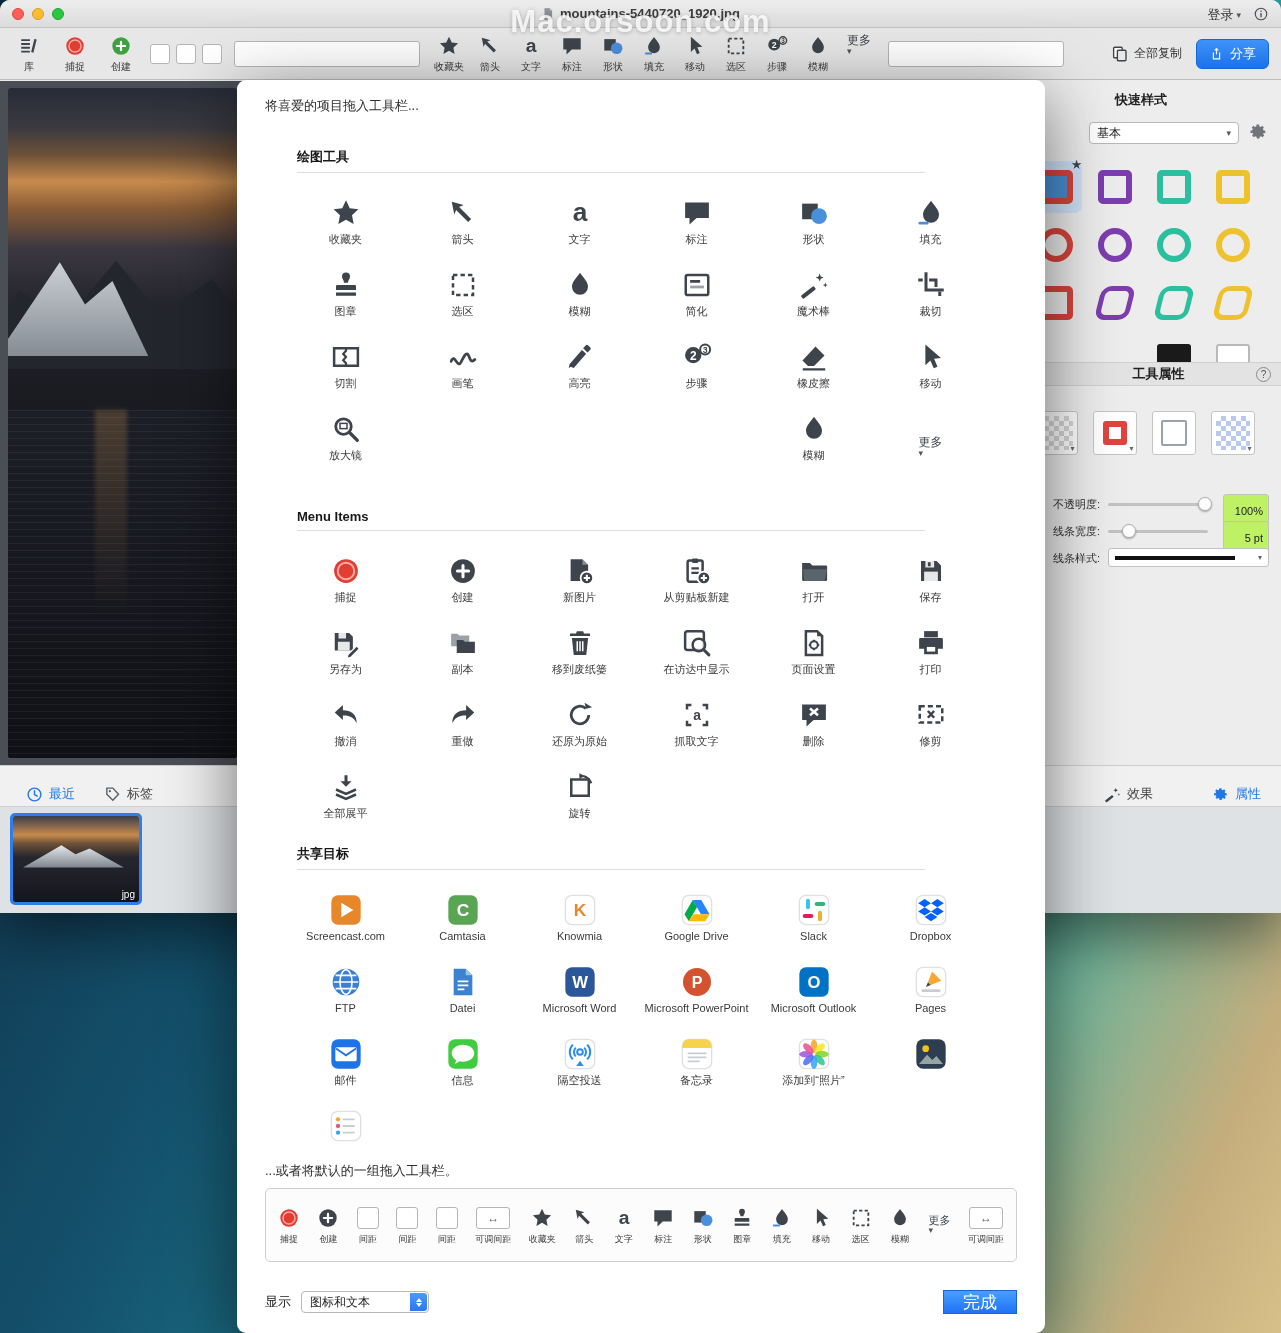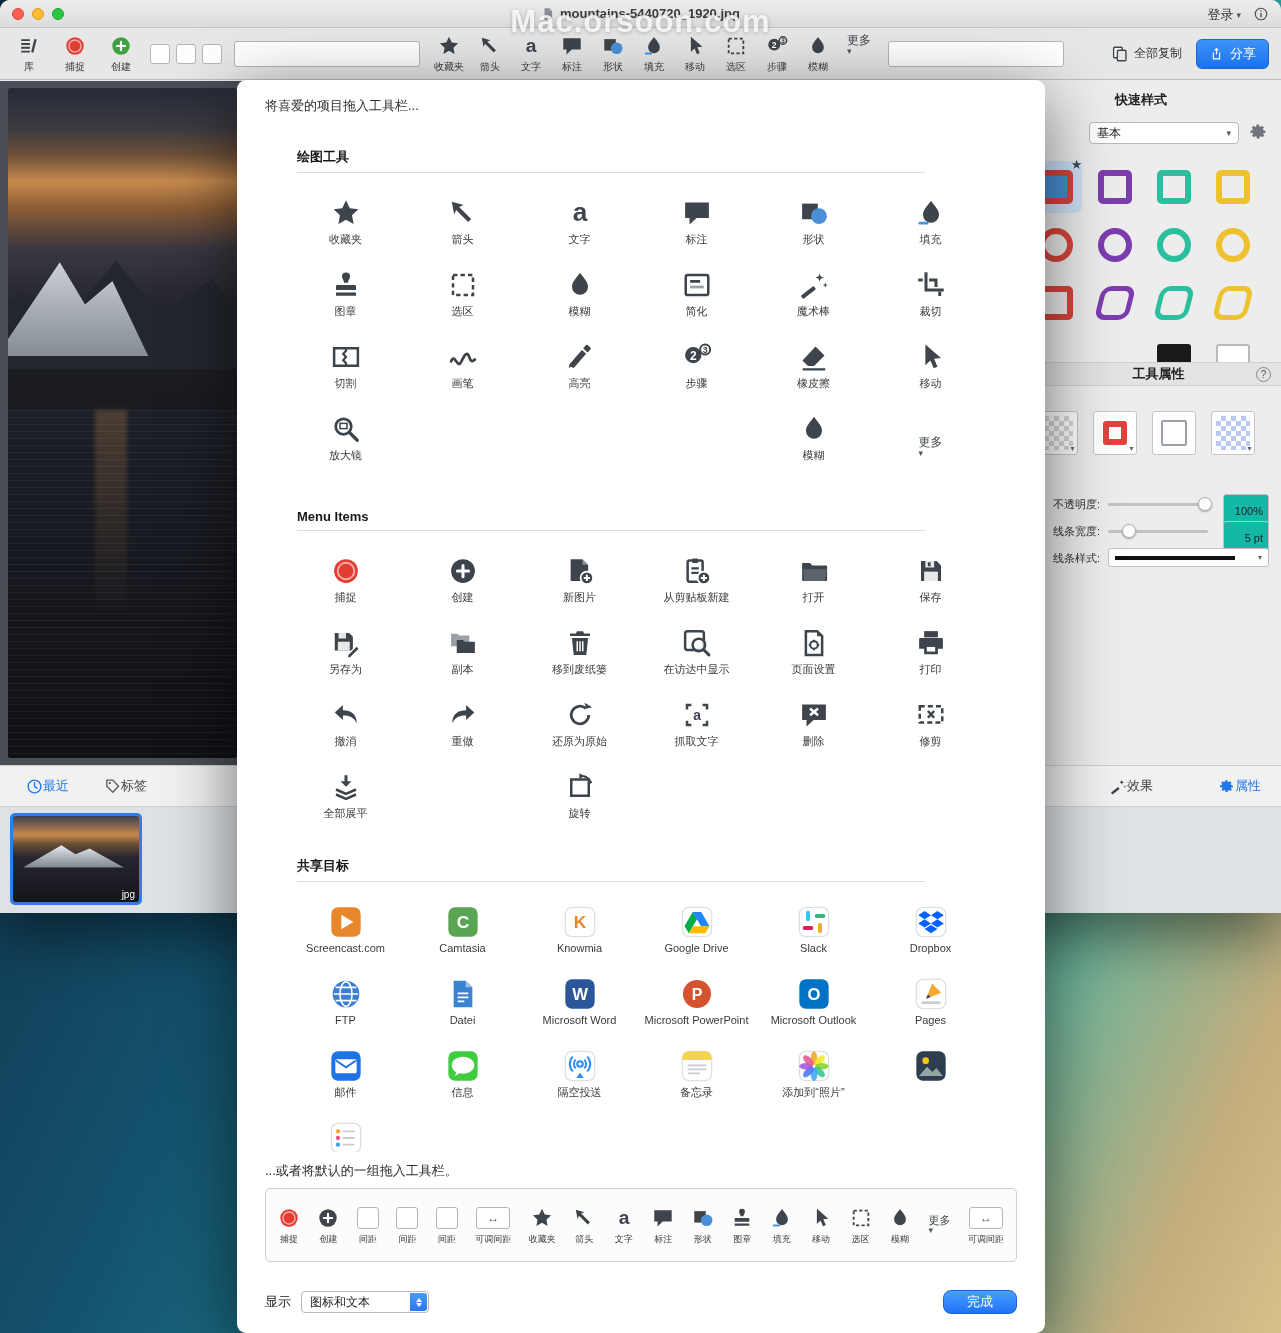--- a/index.html
+++ b/index.html
@@ -61,21 +61,21 @@
   clip-path:polygon(0 100%,30% 0,42% 45%,55% 20%,72% 100%)}
 .water{position:absolute;bottom:0;left:0;right:0;height:52%;
   background:repeating-linear-gradient(180deg,rgba(255,255,255,.05) 0 1px,transparent 1px 7px),
              linear-gradient(180deg,#1d1f27,#101116)}
 .water::after{content:"";position:absolute;left:38%;top:0;width:14%;height:60%;
   background:linear-gradient(180deg,rgba(214,154,85,.25),transparent);filter:blur(2px)}
 
 
 .statusbar{position:absolute;left:0;top:765px;width:100%;height:42px;background:#f1f1f1;
   border-top:1px solid #cfcfcf;border-bottom:1px solid #cfcfcf}
-.sb-item{position:absolute;top:0;height:100%;display:flex;align-items:center;font-size:13px;color:#444}
+.sb-item{position:absolute;top:8px;height:100%;display:flex;align-items:center;gap:6px;font-size:13px;color:#444}
 .sb-item svg{width:17px;height:17px}
 .sb-item.blue{color:#1f78eb}
 .sb-item .gear-blue{color:#1f78eb}
 .sb-item .wand-gray{color:#4a4f54}
 
 
 .thumbstrip{position:absolute;left:0;top:807px;width:100%;height:106px;background:#dfe2e5}
 .thumb{position:absolute;left:10px;top:6px;width:132px;height:92px;border:3px solid #2e7de9;border-radius:5px;overflow:hidden}
 .thumb-img{position:absolute;inset:0;
   background:linear-gradient(180deg,#3a3e4c 0%,#c78a4d 22%,#6e5138 32%,#26262e 48%,#15161c 100%)}
@@ -121,39 +121,39 @@
   background-size:10px 10px;background-position:0 0,5px 5px}
 .checker.blue{background-image:linear-gradient(45deg,#b9c9f0 25%,transparent 25%,transparent 75%,#b9c9f0 75%),
                    linear-gradient(45deg,#b9c9f0 25%,#fff 25%,#fff 75%,#b9c9f0 75%)}
 .sq-red{width:24px;height:24px;border:6px solid #e0443e;border-radius:3px}
 .sq-gray{width:26px;height:26px;border:2px solid #9aa1a8;border-radius:2px;background:#fff}
 .tp-row{position:absolute;left:0;width:246px;height:20px}
 .tp-rowlab{position:absolute;left:0;width:64px;text-align:right;font-size:11px;color:#333;top:3px}
 .slider{position:absolute;left:72px;top:9px;width:100px;height:3px;background:#c2c2c2;border-radius:2px}
 .slider .knob{position:absolute;top:-6px;width:14px;height:14px;border-radius:50%;background:#fdfdfd;
   border:1px solid #b0b0b0;box-shadow:0 1px 2px rgba(0,0,0,.3)}
-.valbox{position:absolute;left:187px;top:0;width:46px;height:36px;background:#14b8a6;border:1px solid #c2c2c2;
+.valbox{position:absolute;left:187px;top:0;width:46px;height:36px;background:#bef264;border:1px solid #c2c2c2;
   border-radius:3px;font-size:11px;color:#222;text-align:right;padding:10px 5px 0 0}
 .stylebox{position:absolute;left:72px;top:0;width:161px;height:19px;background:#fff;border:1px solid #c2c2c2;
   border-radius:3px;display:flex;align-items:center;padding:0 6px}
 .lineSample{width:120px;height:4px;background:#111}
 .stylebox .mini-caret{margin-left:auto;font-size:8px;color:#666}
 
 
 .watermark{position:absolute;top:4px;left:50%;transform:translateX(-50%);z-index:60;
   font-size:31px;font-weight:bold;letter-spacing:1px;color:rgba(255,255,255,.82);
   text-shadow:0 1px 4px rgba(0,0,0,.25);white-space:nowrap}
 
 
 .sheet{position:absolute;left:237px;top:80px;width:808px;height:1253px;background:#fff;z-index:40;
   border-radius:9px;box-shadow:0 18px 70px rgba(0,0,0,.55)}
 .sheet-header{position:absolute;left:28px;top:17px;font-size:13px;color:#2e2e2e}
 .sheet-scroll{position:absolute;left:0;right:0;top:42px;height:1030px;overflow:hidden;padding:0 28px}
 .sec-title{margin:26px 0 0 32px;font-size:13px;font-weight:bold;color:#181818}
-.sec-title.tight{margin-top:16px}
+.sec-title.tight{margin-top:4px}
 .rule{height:1px;background:#dedede;margin:6px 0 0 32px;width:628px}
 .grid{display:grid;grid-template-columns:repeat(6,117px);margin:22px 0 0 22px}
 .pcell{height:72px;display:flex;flex-direction:column;align-items:center}
 .pcell .ic{height:36px;display:flex;align-items:center;justify-content:center}
 .pcell .ic svg{width:30px;height:30px}
 .grid-share .ic svg{width:32px;height:32px}
 .pcell .lbl{font-size:11px;color:#3a3a3a;text-align:center;line-height:1.25;max-width:110px;margin-top:2px}
 .pcell[data-icon="more"]{justify-content:center}
 .grid-draw div:nth-of-type(20){grid-column:5}
 .grid-draw div:nth-of-type(21){grid-column:6}
@@ -173,21 +173,21 @@
 .sheet-footer{position:absolute;left:28px;right:28px;top:1208px;height:28px;display:flex;align-items:center}
 .show-lab{font-size:13px;color:#222}
 .select{margin-left:10px;width:128px;height:22px;background:#fff;border:1px solid #b9b9b9;border-radius:4px;
   display:flex;align-items:center;font-size:12px;color:#222;padding-left:8px;position:relative}
 .stepper{position:absolute;right:1px;top:1px;width:17px;height:18px;background:linear-gradient(#4b9bf9,#2a77f2);
   border-radius:0 3px 3px 0;display:flex;flex-direction:column;align-items:center;justify-content:center;gap:1px}
 .stepper i{width:0;height:0;border-left:3.5px solid transparent;border-right:3.5px solid transparent;display:block}
 .stepper .up{border-bottom:4px solid #fff}
 .stepper .dn{border-top:4px solid #fff}
 .done{margin-left:auto;width:74px;height:24px;background:linear-gradient(#47a0ff,#2172f5);border:1px solid #1a65d6;
-  border-radius:8px;color:#fff;font-size:13px;font-family:inherit}
+  border-radius:0;color:#fff;font-size:17px;font-family:inherit}
 </style>
 </head>
 <body>
 
 <div class="wallpaper"></div>
 
 <div class="app">
   <div class="titlebar">
     <div class="lights">
       <span class="light red"></span>

